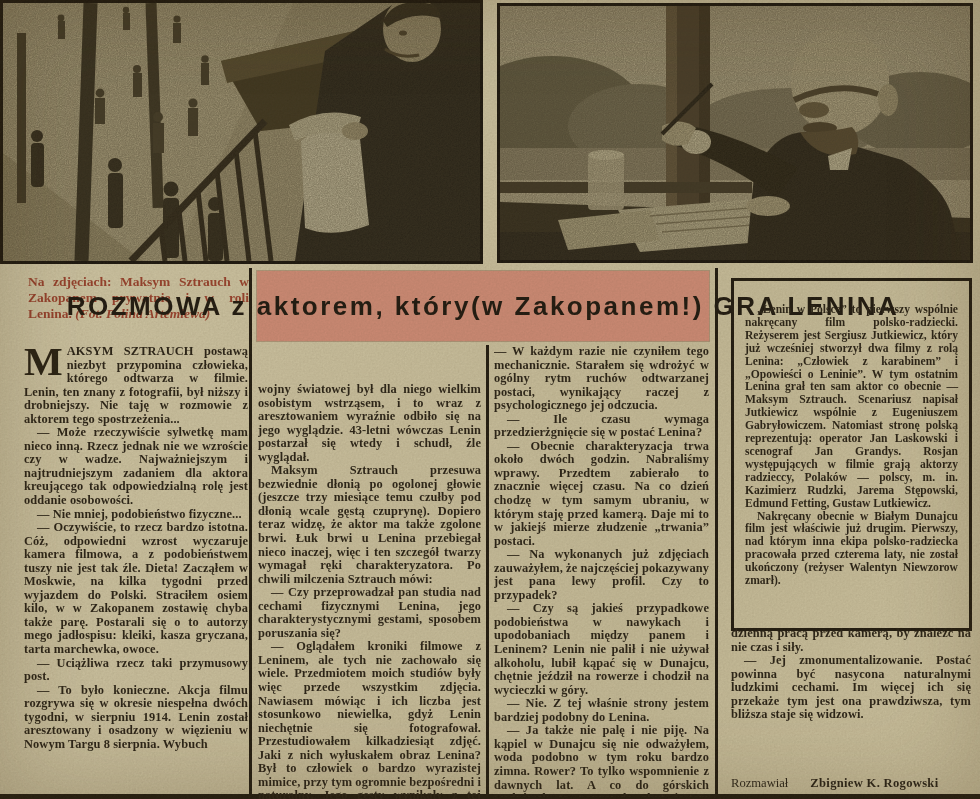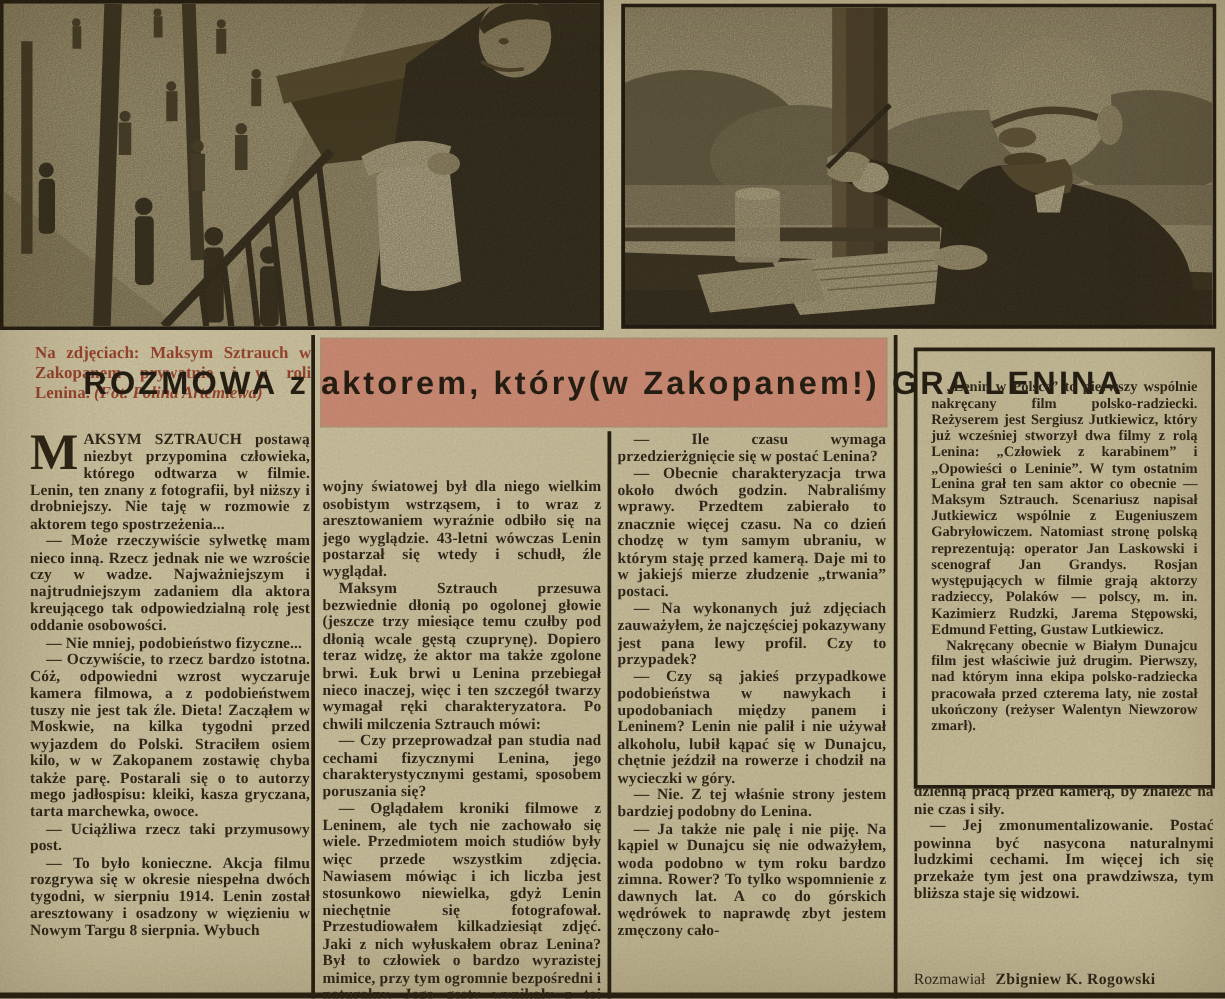--- a/index.html
+++ b/index.html
@@ -47,21 +47,21 @@
   .col p{margin:0;text-indent:13px;}
   .col p.lead,.col p.cont{text-indent:0;}
   .col-1{left:24px;width:224px;}
   .col-2{left:258px;width:223px;margin-top:38px;}
   .col-3{left:494px;width:215px;}
   .col-4{left:731px;top:627px;width:240px;height:145px;}
 
   .dropcap{float:left;font-size:41px;line-height:31px;padding:1px 4px 0 0;font-weight:bold;color:#241d10;}
 
   .byline{position:absolute;left:731px;top:776px;width:240px;z-index:10;
-    font-size:12.6px;line-height:14px;display:flex;gap:8px;align-items:baseline;}
+    font-size:12.6px;line-height:14px;display:flex;gap:22px;align-items:baseline;}
   .byline .byline-label{font-weight:normal;}
   .byline .byline-name{font-weight:bold;letter-spacing:.3px;}
 </style>
 </head>
 <body>
 
 <div class="page">
 
   <div class="photo photo-left">
     <svg viewBox="0 0 477 258" preserveAspectRatio="none">
@@ -217,20 +217,21 @@
 
   <div class="col col-2">
     <p class="cont">wojny światowej był dla niego wielkim osobistym wstrząsem, i to wraz z aresztowaniem wyraźnie odbiło się na jego wyglądzie. 43-letni wówczas Lenin postarzał się wtedy i schudł, źle wyglądał.</p>
     <p>Maksym Sztrauch przesuwa bezwiednie dłonią po ogolonej głowie (jeszcze trzy miesiące temu czułby pod dłonią wcale gęstą czuprynę). Dopiero teraz widzę, że aktor ma także zgolone brwi. Łuk brwi u Lenina przebiegał nieco inaczej, więc i ten szczegół twarzy wymagał ręki charakteryzatora. Po chwili milczenia Sztrauch mówi:</p>
     <p>— Czy przeprowadzał pan studia nad cechami fizycznymi Lenina, jego charakterystycznymi gestami, sposobem poruszania się?</p>
     <p>— Oglądałem kroniki filmowe z Leninem, ale tych nie zachowało się wiele. Przedmiotem moich studiów były więc przede wszystkim zdjęcia. Nawiasem mówiąc i ich liczba jest stosunkowo niewielka, gdyż Lenin niechętnie się fotografował. Przestudiowałem kilkadziesiąt zdjęć. Jaki z nich wyłuskałem obraz Lenina? Był to człowiek o bardzo wyrazistej mimice, przy tym ogromnie bezpośredni i naturalny. Jego gesty wynikały z tej właśnie naturalności.</p>
     <p>— Czy przyswoił pan sobie jakieś charakterystyczne gesty?</p>
   </div>
 
   <div class="col col-3">
+    <p class="cont">— W każdym razie nie czyniłem tego mechanicznie. Starałem się wdrożyć w ogólny rytm ruchów odtwarzanej postaci, wynikający raczej z psychologicznego jej odczucia.</p>
     <p>— Ile czasu wymaga przedzierżgnięcie się w postać Lenina?</p>
     <p>— Obecnie charakteryzacja trwa około dwóch godzin. Nabraliśmy wprawy. Przedtem zabierało to znacznie więcej czasu. Na co dzień chodzę w tym samym ubraniu, w którym staję przed kamerą. Daje mi to w jakiejś mierze złudzenie „trwania” postaci.</p>
     <p>— Na wykonanych już zdjęciach zauważyłem, że najczęściej pokazywany jest pana lewy profil. Czy to przypadek?</p>
     <p>— Czy są jakieś przypadkowe podobieństwa w nawykach i upodobaniach między panem i Leninem? Lenin nie palił i nie używał alkoholu, lubił kąpać się w Dunajcu, chętnie jeździł na rowerze i chodził na wycieczki w góry.</p>
     <p>— Nie. Z tej właśnie strony jestem bardziej podobny do Lenina.</p>
     <p>— Ja także nie palę i nie piję. Na kąpiel w Dunajcu się nie odważyłem, woda podobno w tym roku bardzo zimna. Rower? To tylko wspomnienie z dawnych lat. A co do górskich wędrówek to naprawdę zbyt jestem zmęczony cało-</p>
   </div>
 
   <div class="col col-4">
     <p class="cont">dzienną pracą przed kamerą, by znaleźć na nie czas i siły.</p>

